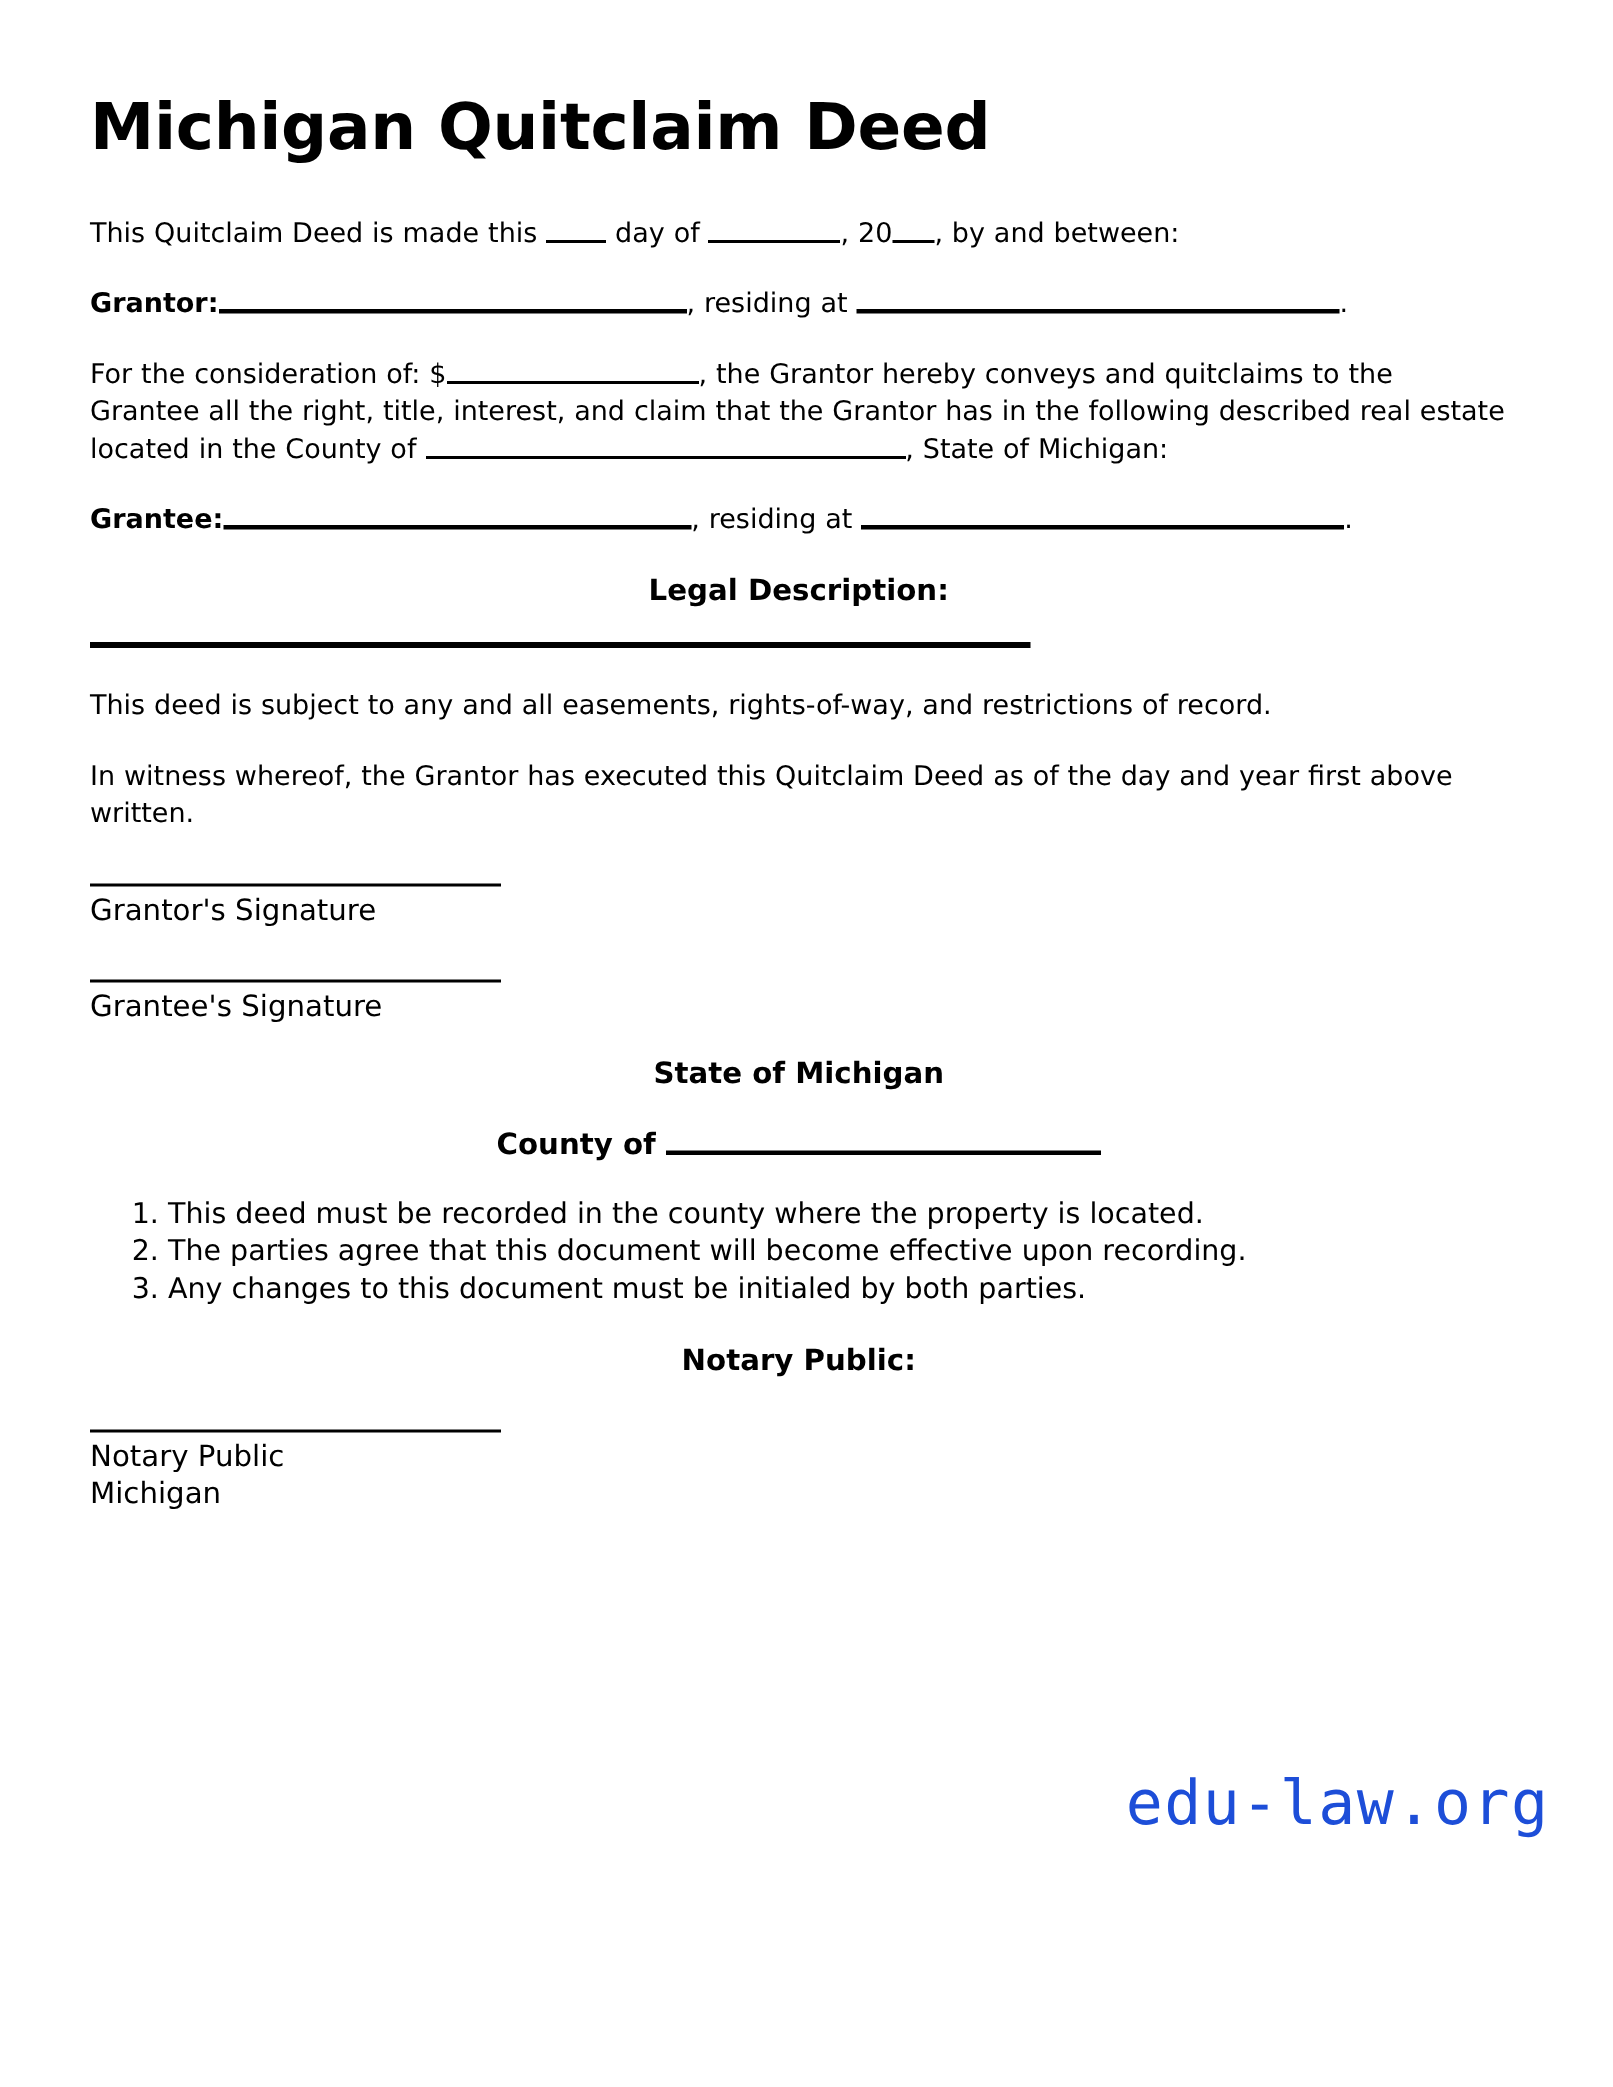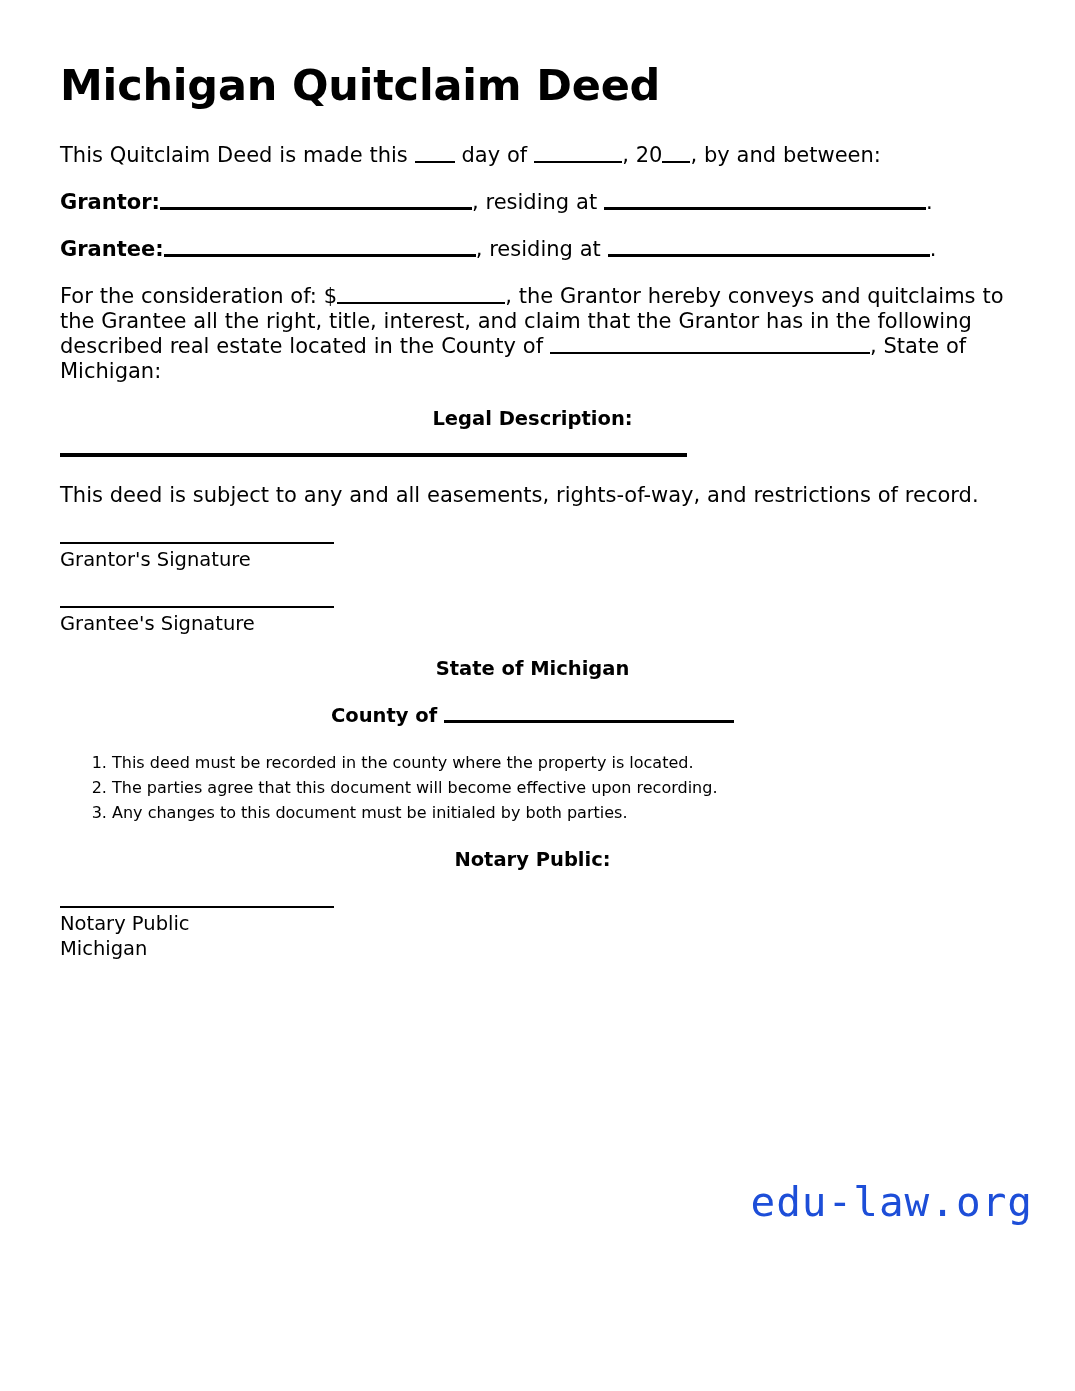--- a/index.html
+++ b/index.html
@@ -31,21 +31,21 @@
   .doc-title {
     font-size: 43px;
     font-weight: bold;
     letter-spacing: -0.2px;
     line-height: 1.1;
     margin: 0 0 34px 0;
   }
 
   
   .para {
-    font-size: 21px;
+    font-size: 18px;
     line-height: 25px;
     margin: 0 0 22px 0;
     word-spacing: 0.2px;
   }
 
   .bold-label { font-weight: bold; }
 
   .section-head {
     font-size: 19.5px;
     font-weight: bold;
@@ -96,21 +96,21 @@
   .sig-label {
     font-size: 19.5px;
     line-height: 25px;
   }
   .sig-spacer-top { margin-top: 34px; }
 
   
   .num-list {
     margin: 0 0 22px 0;
     padding-left: 52px;
-    font-size: 16px;
+    font-size: 19px;
     line-height: 25px;
   }
   .num-list li {
     margin: 0;
     padding: 0;
   }
 
   
   .watermark {
     position: absolute;
@@ -128,31 +128,32 @@
 
 <div class="page">
   <div class="content">
 
     <h1 class="doc-title">Michigan Quitclaim Deed</h1>
 
     <p class="para"><span>This Quitclaim Deed is made this </span><span class="blank b-day"></span><span> day of </span><span class="blank b-month"></span><span>, 20</span><span class="blank b-year"></span><span>, by and between:</span></p>
 
     <p class="para"><span class="bold-label">Grantor:</span><span class="blank thick b-party"></span><span>, residing at </span><span class="blank thick b-address"></span><span>.</span></p>
 
+    <p class="para"><span>For the consideration of: $</span><span class="blank b-amount"></span><span>, the Grantor hereby conveys and quitclaims to the Grantee all the right, title, interest, and claim that the Grantor has in the following described real estate located in the County of </span><span class="blank b-county"></span><span>, State of Michigan:</span></p>
+
     <p class="para"><span class="bold-label">Grantee:</span><span class="blank thick b-party"></span><span>, residing at </span><span class="blank thick b-address"></span><span>.</span></p>
-
-    <p class="para"><span>For the consideration of: $</span><span class="blank b-amount"></span><span>, the Grantor hereby conveys and quitclaims to the Grantee all the right, title, interest, and claim that the Grantor has in the following described real estate located in the County of </span><span class="blank b-county"></span><span>, State of Michigan:</span></p>
 
     <p class="section-head">Legal Description:</p>
 
     <div class="legal-rule"></div>
 
     <p class="para">This deed is subject to any and all easements, rights-of-way, and restrictions of record.</p>
 
 
+    <p class="para">In witness whereof, the Grantor has executed this Quitclaim Deed as of the day and year first above written.</p>
 
     <div class="sig-block sig-spacer-top">
       <div class="sig-line"></div>
       <div class="sig-label">Grantor's Signature</div>
     </div>
 
     <div class="sig-block sig-spacer-top">
       <div class="sig-line"></div>
       <div class="sig-label">Grantee's Signature</div>
     </div>

